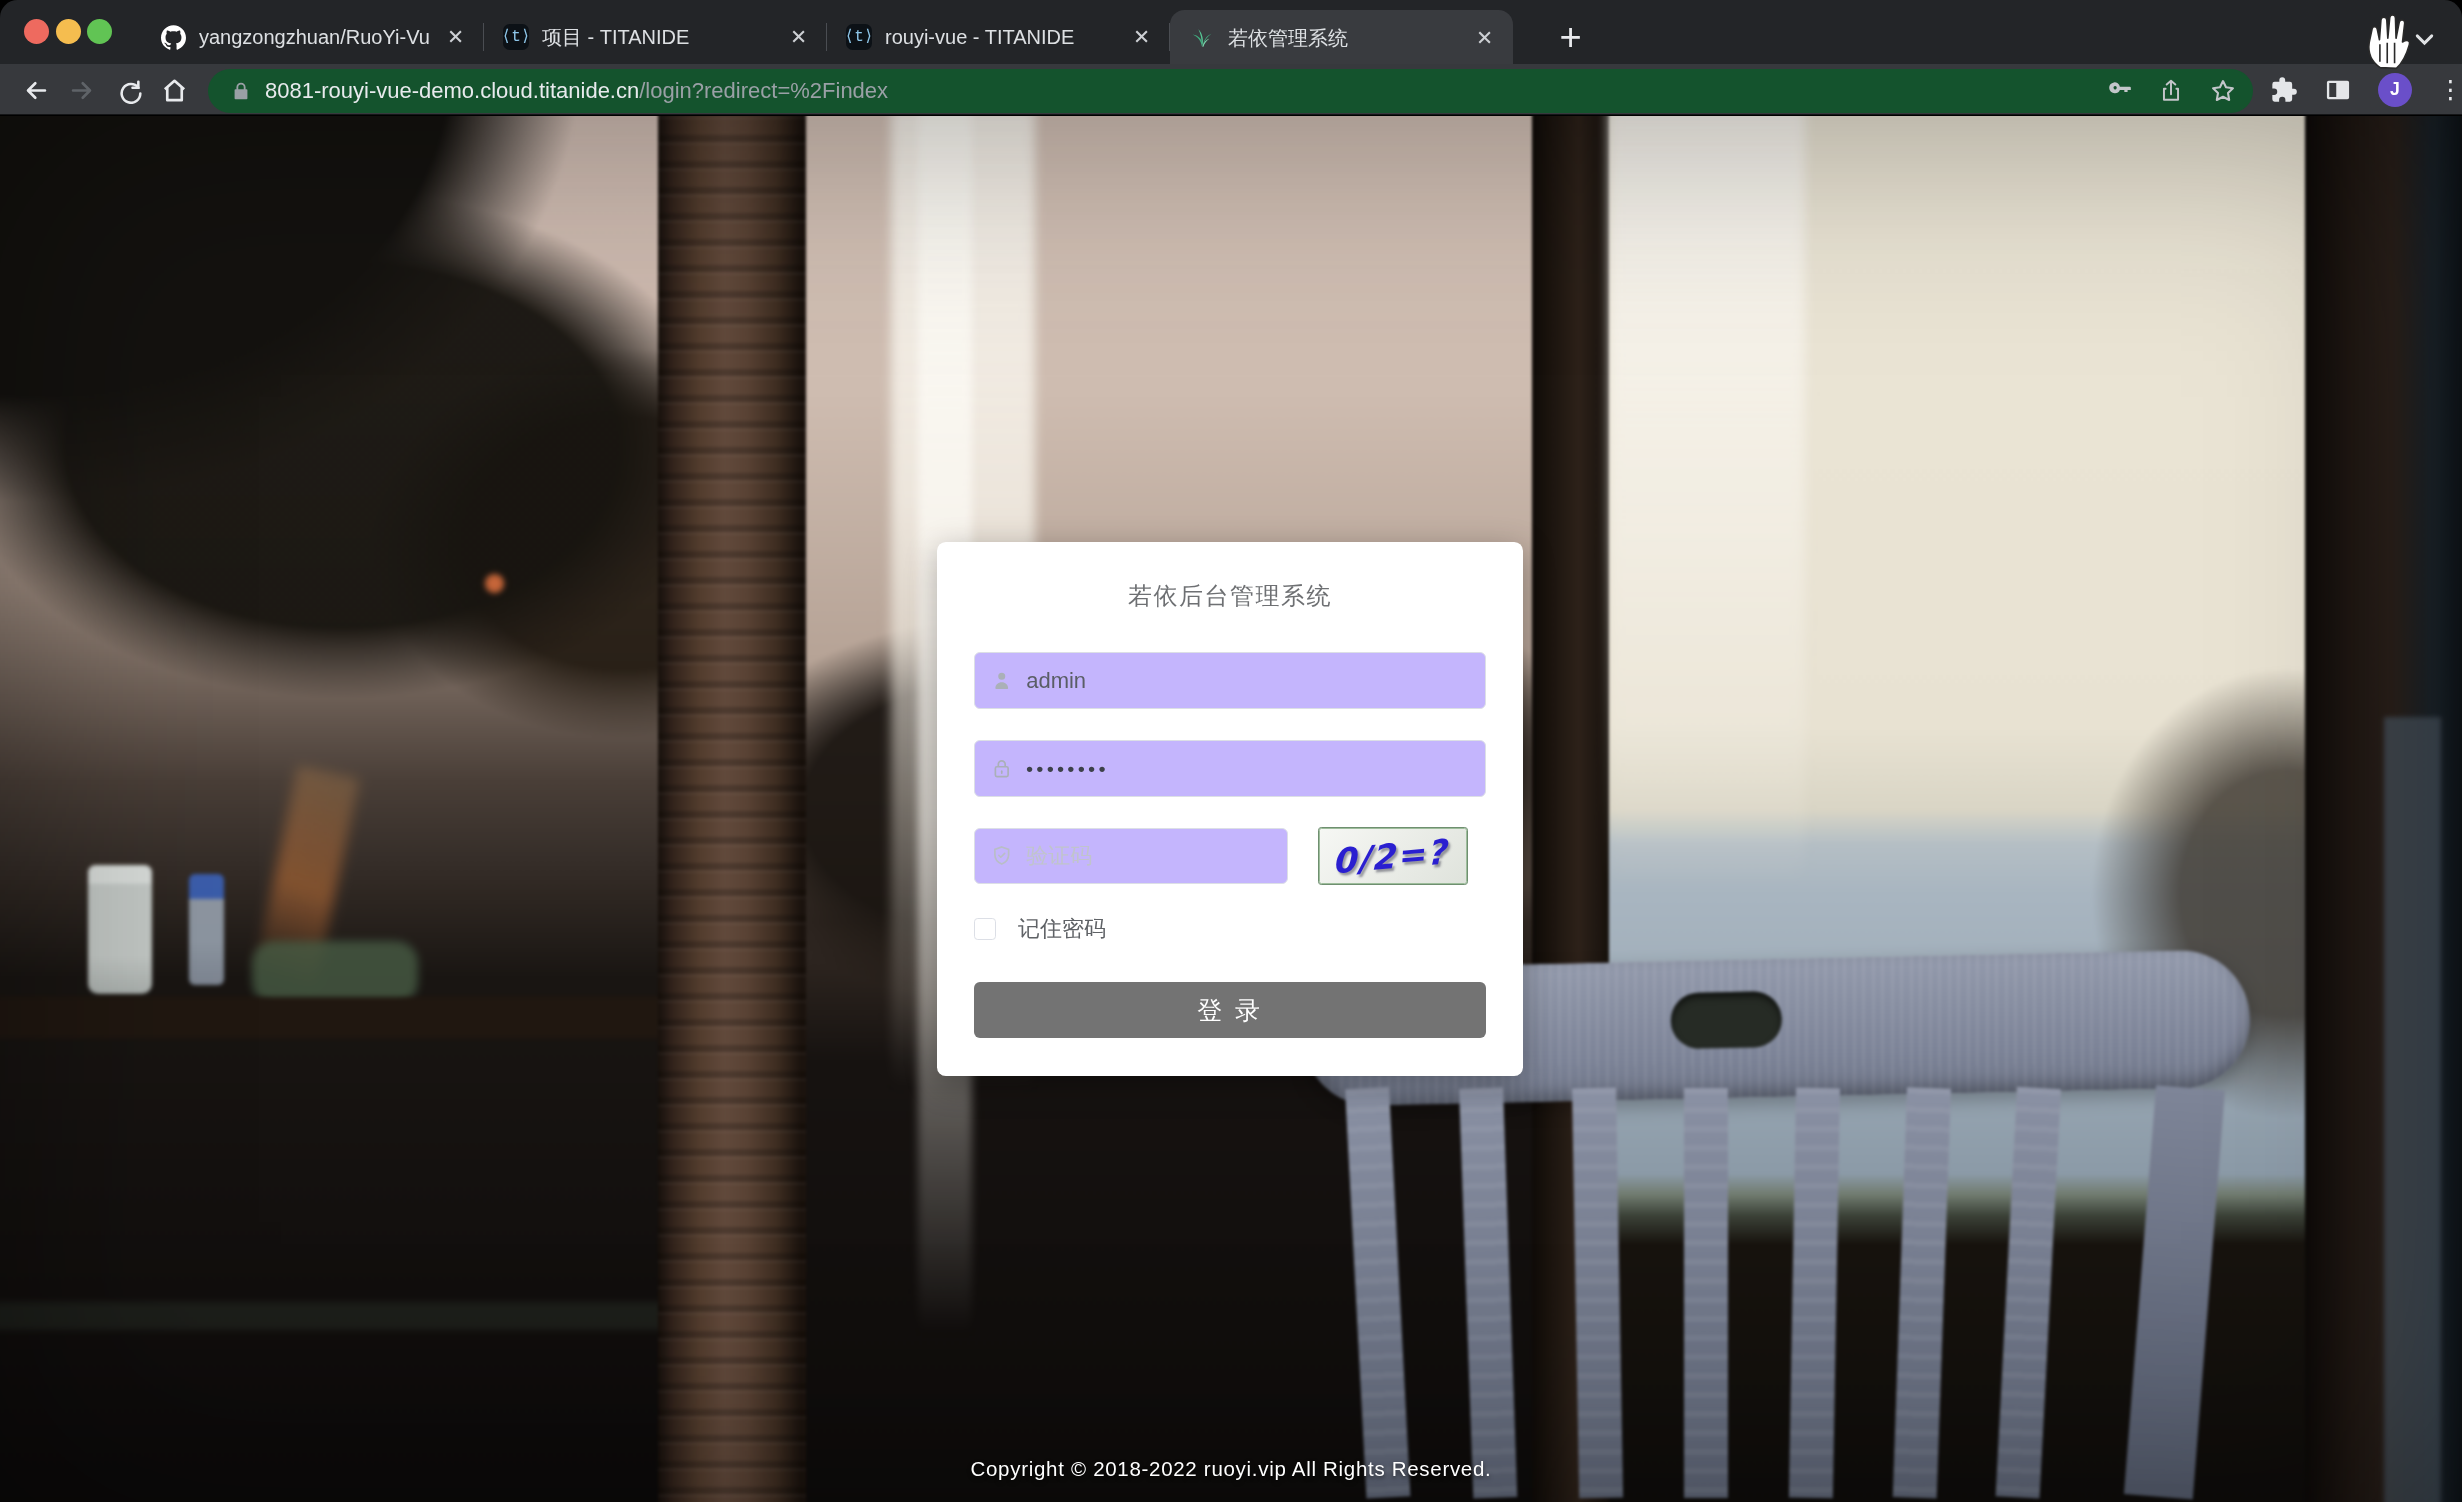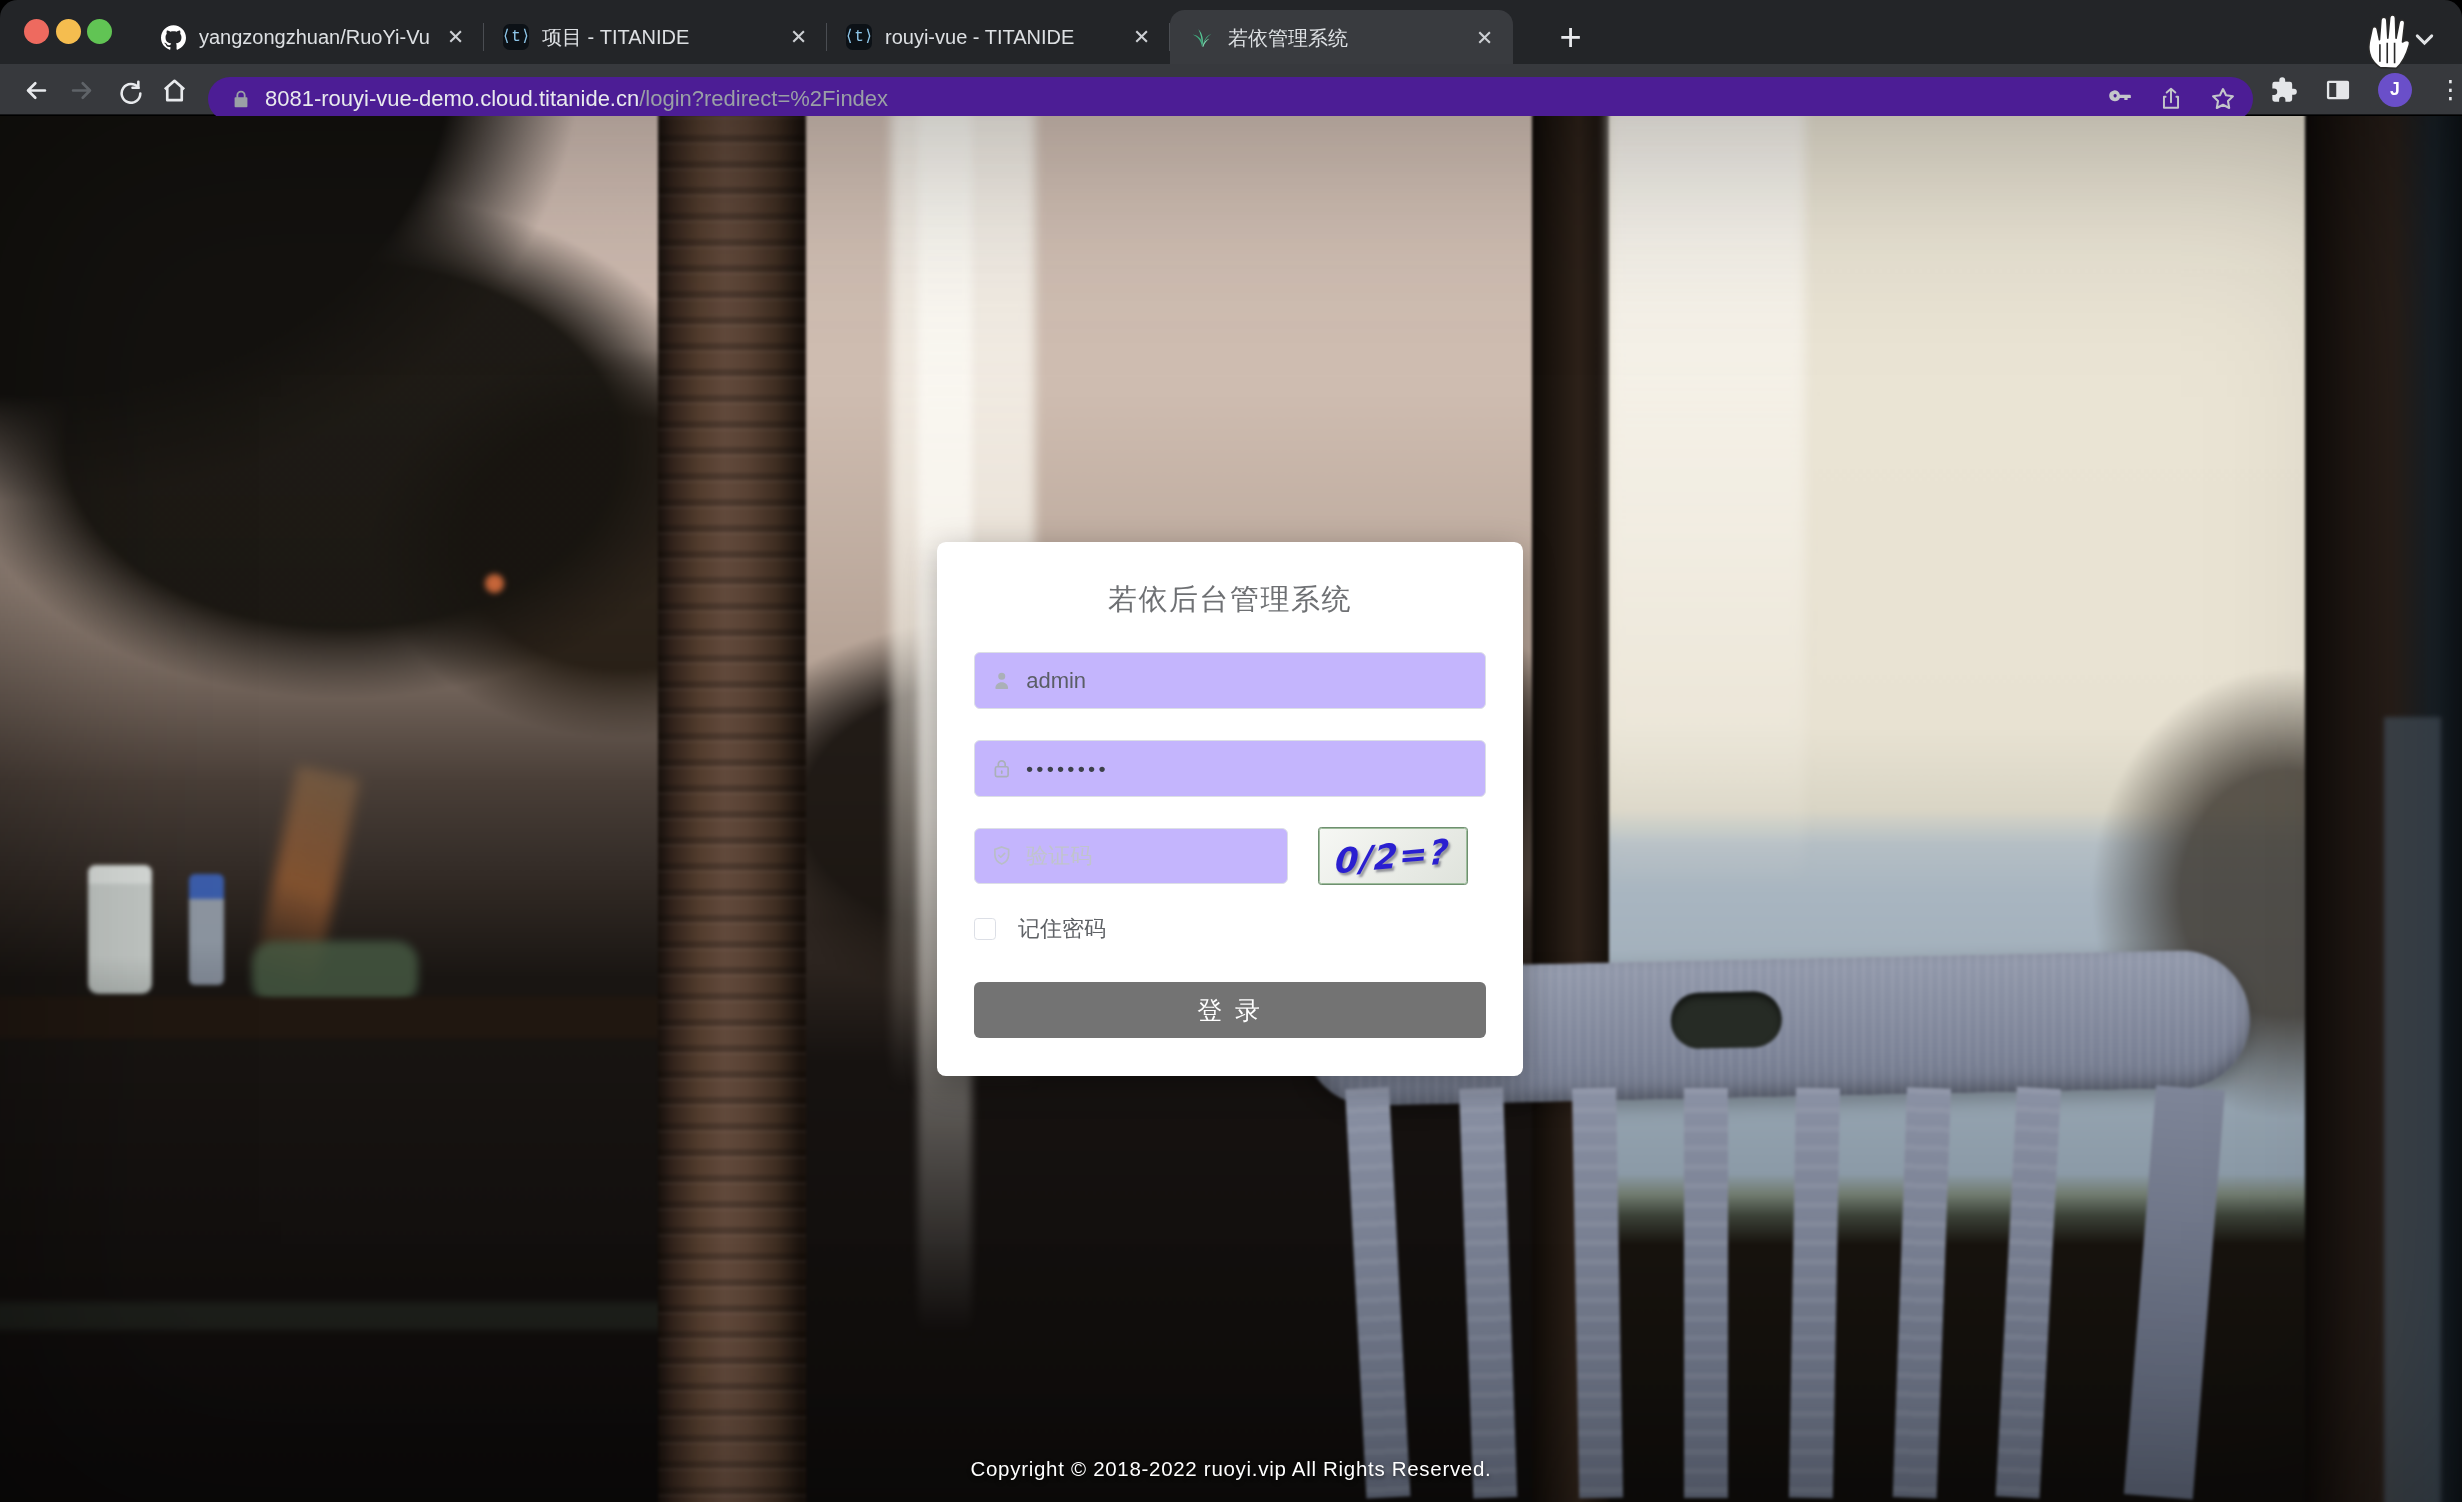--- a/index.html
+++ b/index.html
@@ -27,21 +27,21 @@
   .fav-titanide { background: #0c1116; border-radius: 6.6px; color: #8ec7ea; font-size: 16px; line-height: 26px;
                   text-align: center; font-family: "Liberation Mono", monospace; }
   .newtab { position: absolute; top: 14.7px; width: 45px; height: 45px; display: flex; align-items: center;
             justify-content: center; color: #e8eaed; font-size: 38px; font-weight: 300; border-radius: 50%; }
   .chev { position: absolute; top: 25px; color: #dfe1e4; }
 
   
   .toolbar { position: absolute; left: 0; top: 64px; width: 2462px; height: 51px; background: #37393d;
              border-bottom: 1.5px solid #141517; }
   .navbtn { position: absolute; top: 8.8px; width: 35px; height: 35px; display: flex; align-items: center; justify-content: center; }
-  .omnibox { position: absolute; left: 208px; top: 13px; width: 2045px; height: 44px; background: #4c1d95;
+  .omnibox { position: absolute; left: 208px; top: 5px; width: 2045px; height: 44px; background: #14532d;
              border-radius: 22px; display: flex; align-items: center; text-align: right; }
   .url { font-size: 22px; margin-left: 13px; white-space: nowrap; }
   .url .host { color: #e8eaed; }
   .url .path { color: #9aa0a6; }
   .boxicons { position: absolute; right: 16px; top: 0; height: 44px; display: flex; align-items: center; gap: 25px; }
   .exticons { position: absolute; top: 3.7px; height: 44px; display: flex; align-items: center; gap: 26px; left: 2270px; }
   .avatar { width: 34px; height: 34px; border-radius: 50%; background: #6a4fc9; color: #fff; font-size: 17.6px;
             display: flex; align-items: center; justify-content: center; font-weight: bold; }
 
   
@@ -111,21 +111,21 @@
       linear-gradient(180deg, #8a91a5, #6e7588 60%, #5f6678); }
   .leg { position: absolute; top: 979px; left: 2163px; width: 69px; height: 410px; transform: rotate(4.5deg);
     transform-origin: top center; background: linear-gradient(180deg, #7e8599, #636a7d 60%, #555c6e); }
 
   .vignette { position: absolute; inset: 0; box-shadow: inset 0 0 235px rgba(0,0,0,.38); pointer-events: none; }
 
   
   .card { position: absolute; left: 937px; top: 426px; width: 586px; height: 534px; background: #fff;
           border-radius: 8.8px; box-shadow: 0 8.8px 32px rgba(0,0,0,.30); z-index: 5; }
   .card-title { position: absolute; left: 0; top: 38px; width: 100%; text-align: center; color: #6e7073;
-                font-size: 29px; letter-spacing: 1.5px; }
+                font-size: 24px; letter-spacing: 1.5px; }
   .field { position: absolute; left: 37px; width: 512px; height: 57px; border: 1.5px solid #dcdfe6; border-radius: 5.9px;
            background: #c4b5fd; display: flex; align-items: center; }
   .field svg { margin-left: 14.7px; flex: none; }
   .field input { border: none; outline: none; background: transparent; flex: 1; height: 100%;
                  font-size: 22px; color: #5a5e66; padding: 0 14.7px 0 13px; font-family: inherit; }
   .f-user { top: 110px; }
   .f-pass { top: 198px; }
   .f-pass input { font-size: 19px; letter-spacing: 3.7px; color: #3d414a; font-weight: bold; }
   .f-code { top: 286px; width: 314px; height: 56px; }
   .f-code input::placeholder { color: #c0c4cc; }

